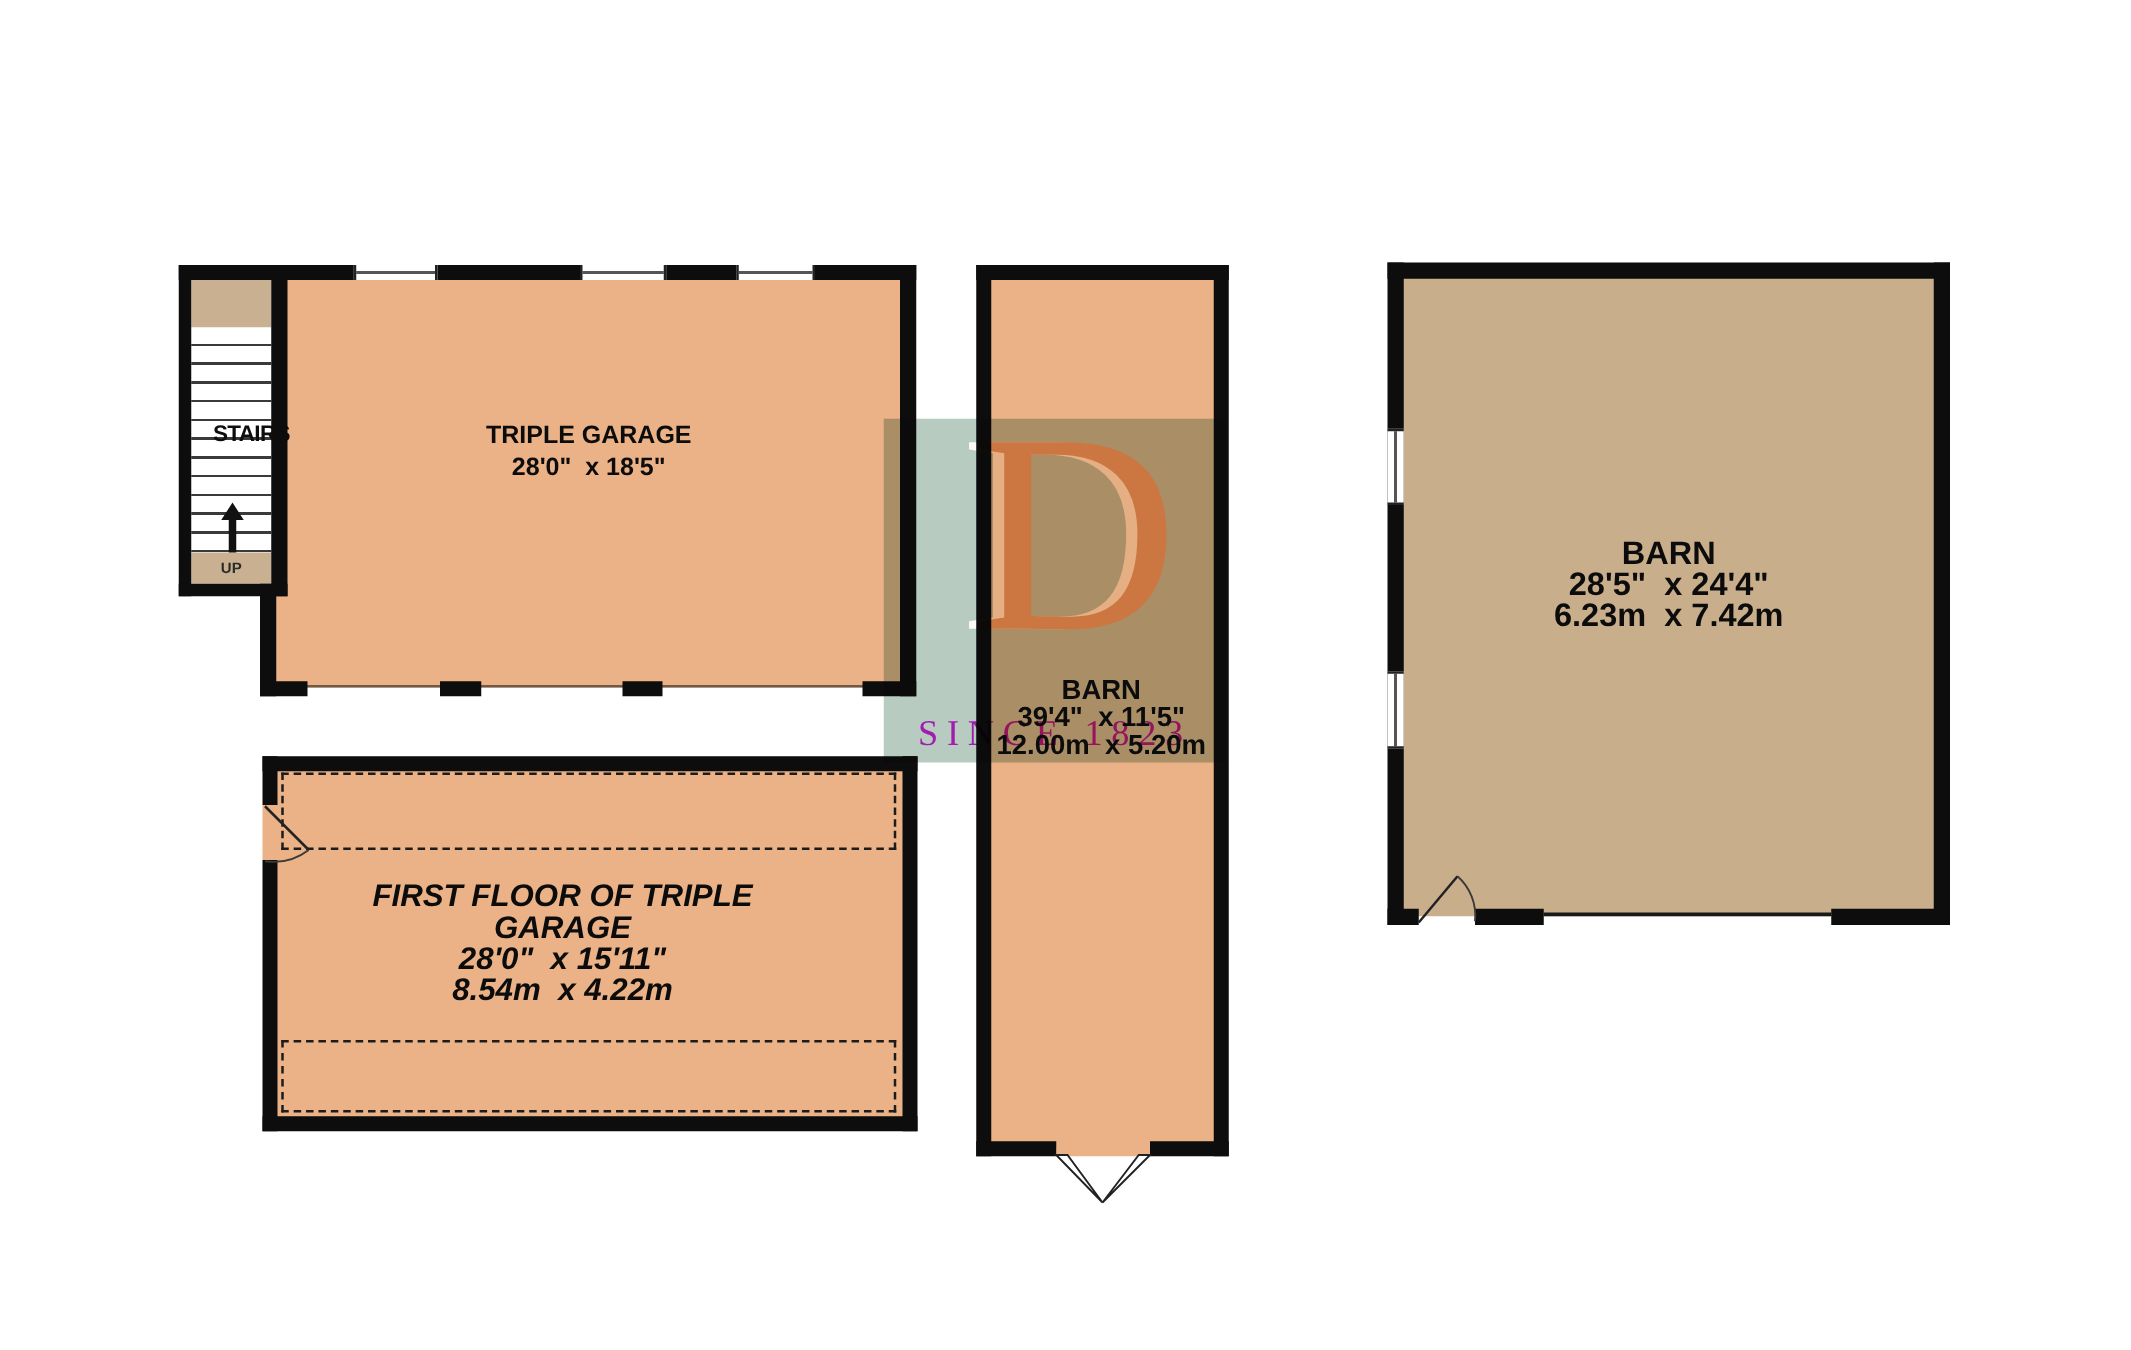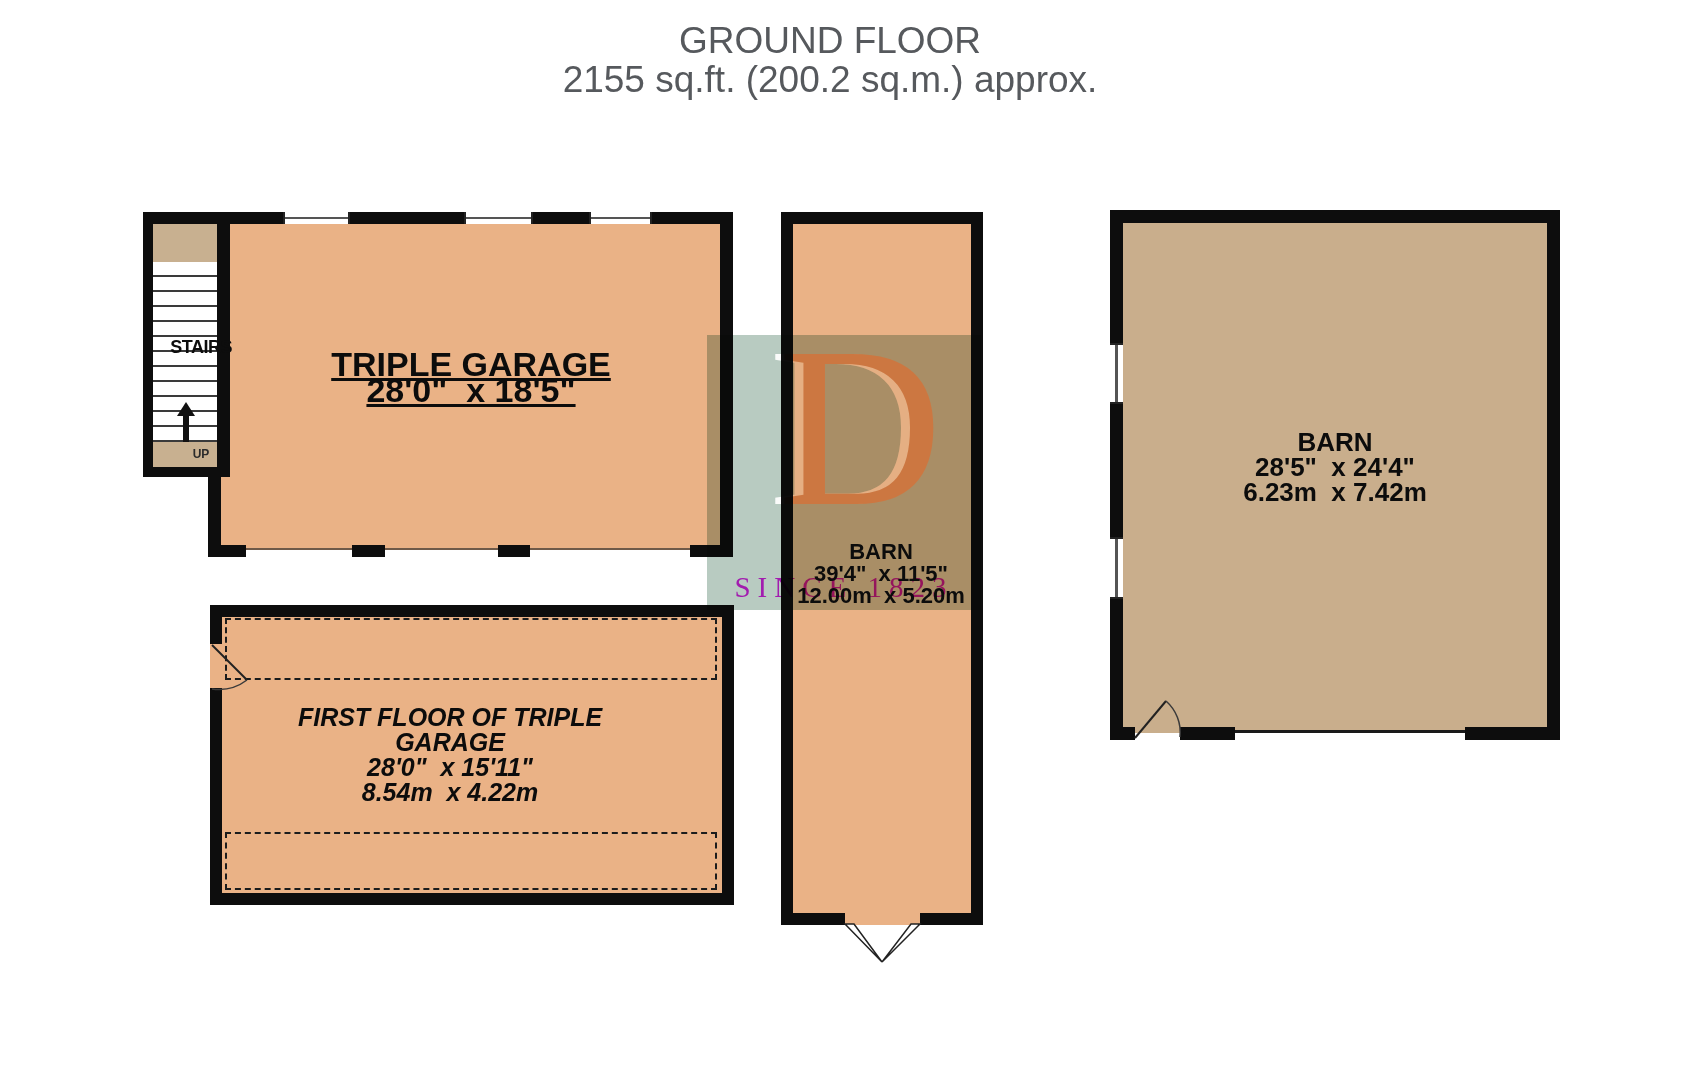--- a/index.html
+++ b/index.html
@@ -27,33 +27,33 @@
          background-image:linear-gradient(to bottom,transparent 42%,#555 42%,#555 58%,transparent 58%);}
   .win-v{position:absolute;background:#ffffff;border-top:2px solid #222;border-bottom:2px solid #222;
          background-image:linear-gradient(to right,transparent 42%,#555 42%,#555 58%,transparent 58%);}
 
   
   .treads{position:absolute;background-color:#ffffff;
           background-image:repeating-linear-gradient(to bottom,transparent 0 13px,#3a3a3a 13px 15px);}
   .stairs-label{position:absolute;left:140px;top:337px;width:92px;text-align:right;
                 font-weight:bold;font-size:18px;letter-spacing:-0.5px;color:#0d0d0d;}
   .up-label{position:absolute;left:153px;top:447px;width:64px;text-align:center;
-            font-weight:bold;font-size:12px;color:#2b2b2b;padding-left:16px;}
+            font-weight:bold;font-size:12px;color:#2b2b2b;}
   .arrow-shaft{position:absolute;left:183px;top:414px;width:6px;height:28px;background:#111;}
   .arrow-head{position:absolute;left:177px;top:402px;width:0;height:0;
               border-left:9px solid transparent;border-right:9px solid transparent;
               border-bottom:14px solid #111;}
 
   
   .dashed{position:absolute;border:2px dashed #1c1c1c;background:transparent;}
 
   
   .rlabel{position:absolute;text-align:center;color:#0c0c0c;font-weight:bold;z-index:30;}
   .rlabel .dim{white-space:pre;}
-  .lab-garage{left:271px;top:351px;width:400px;font-size:34px;line-height:26px;text-decoration:underline;}
+  .lab-garage{left:271px;top:335px;width:400px;font-size:20px;line-height:26px;}
   .lab-ff{left:280px;top:705px;width:340px;font-size:25px;line-height:25px;font-style:italic;}
   .lab-midbarn{left:781px;top:541px;width:200px;font-size:22px;line-height:22px;}
   .lab-barn{left:1135px;top:430px;width:400px;font-size:26px;line-height:25px;}
 
   
   .watermark{position:absolute;left:707px;top:335px;width:274px;height:275px;
              background:#b8cbc1;mix-blend-mode:multiply;z-index:20;overflow:hidden;}
   .wm-letter{position:absolute;left:38px;top:-28px;width:230px;text-align:center;
              font-family:"Liberation Serif",serif;font-size:228px;line-height:240px;
              color:#dfab7c;text-shadow:-9px 0 0 rgba(255,255,255,0.92);}
@@ -61,24 +61,20 @@
               font-family:"Liberation Serif",serif;font-size:29px;letter-spacing:7px;
               color:#a21caf;}
 
   svg{position:absolute;overflow:visible;}
 </style>
 </head>
 <body>
 
 <div id="canvas">
 
-  <div class="title">
-    <div class="t1">GROUND FLOOR</div>
-    <div class="t2">2155 sq.ft. (200.2 sq.m.) approx.</div>
-  </div>
 
   <div class="fill orange" style="left:219px;top:222px;width:502px;height:328px;"></div>
   <div class="fill tanbox" style="left:153px;top:222px;width:64px;height:40px;"></div>
   <div class="treads" style="left:153px;top:262px;width:64px;height:180px;"></div>
   <div class="fill tanbox" style="left:153px;top:442px;width:64px;height:25px;"></div>
   <div class="fill orange" style="left:216px;top:611px;width:512px;height:288px;"></div>
   <div class="fill orange" style="left:787px;top:218px;width:190px;height:701px;"></div>
   <div class="fill orange" style="left:845px;top:913px;width:75px;height:12px;"></div>
   <div class="fill khaki" style="left:1117px;top:217px;width:437px;height:516px;"></div>
 

